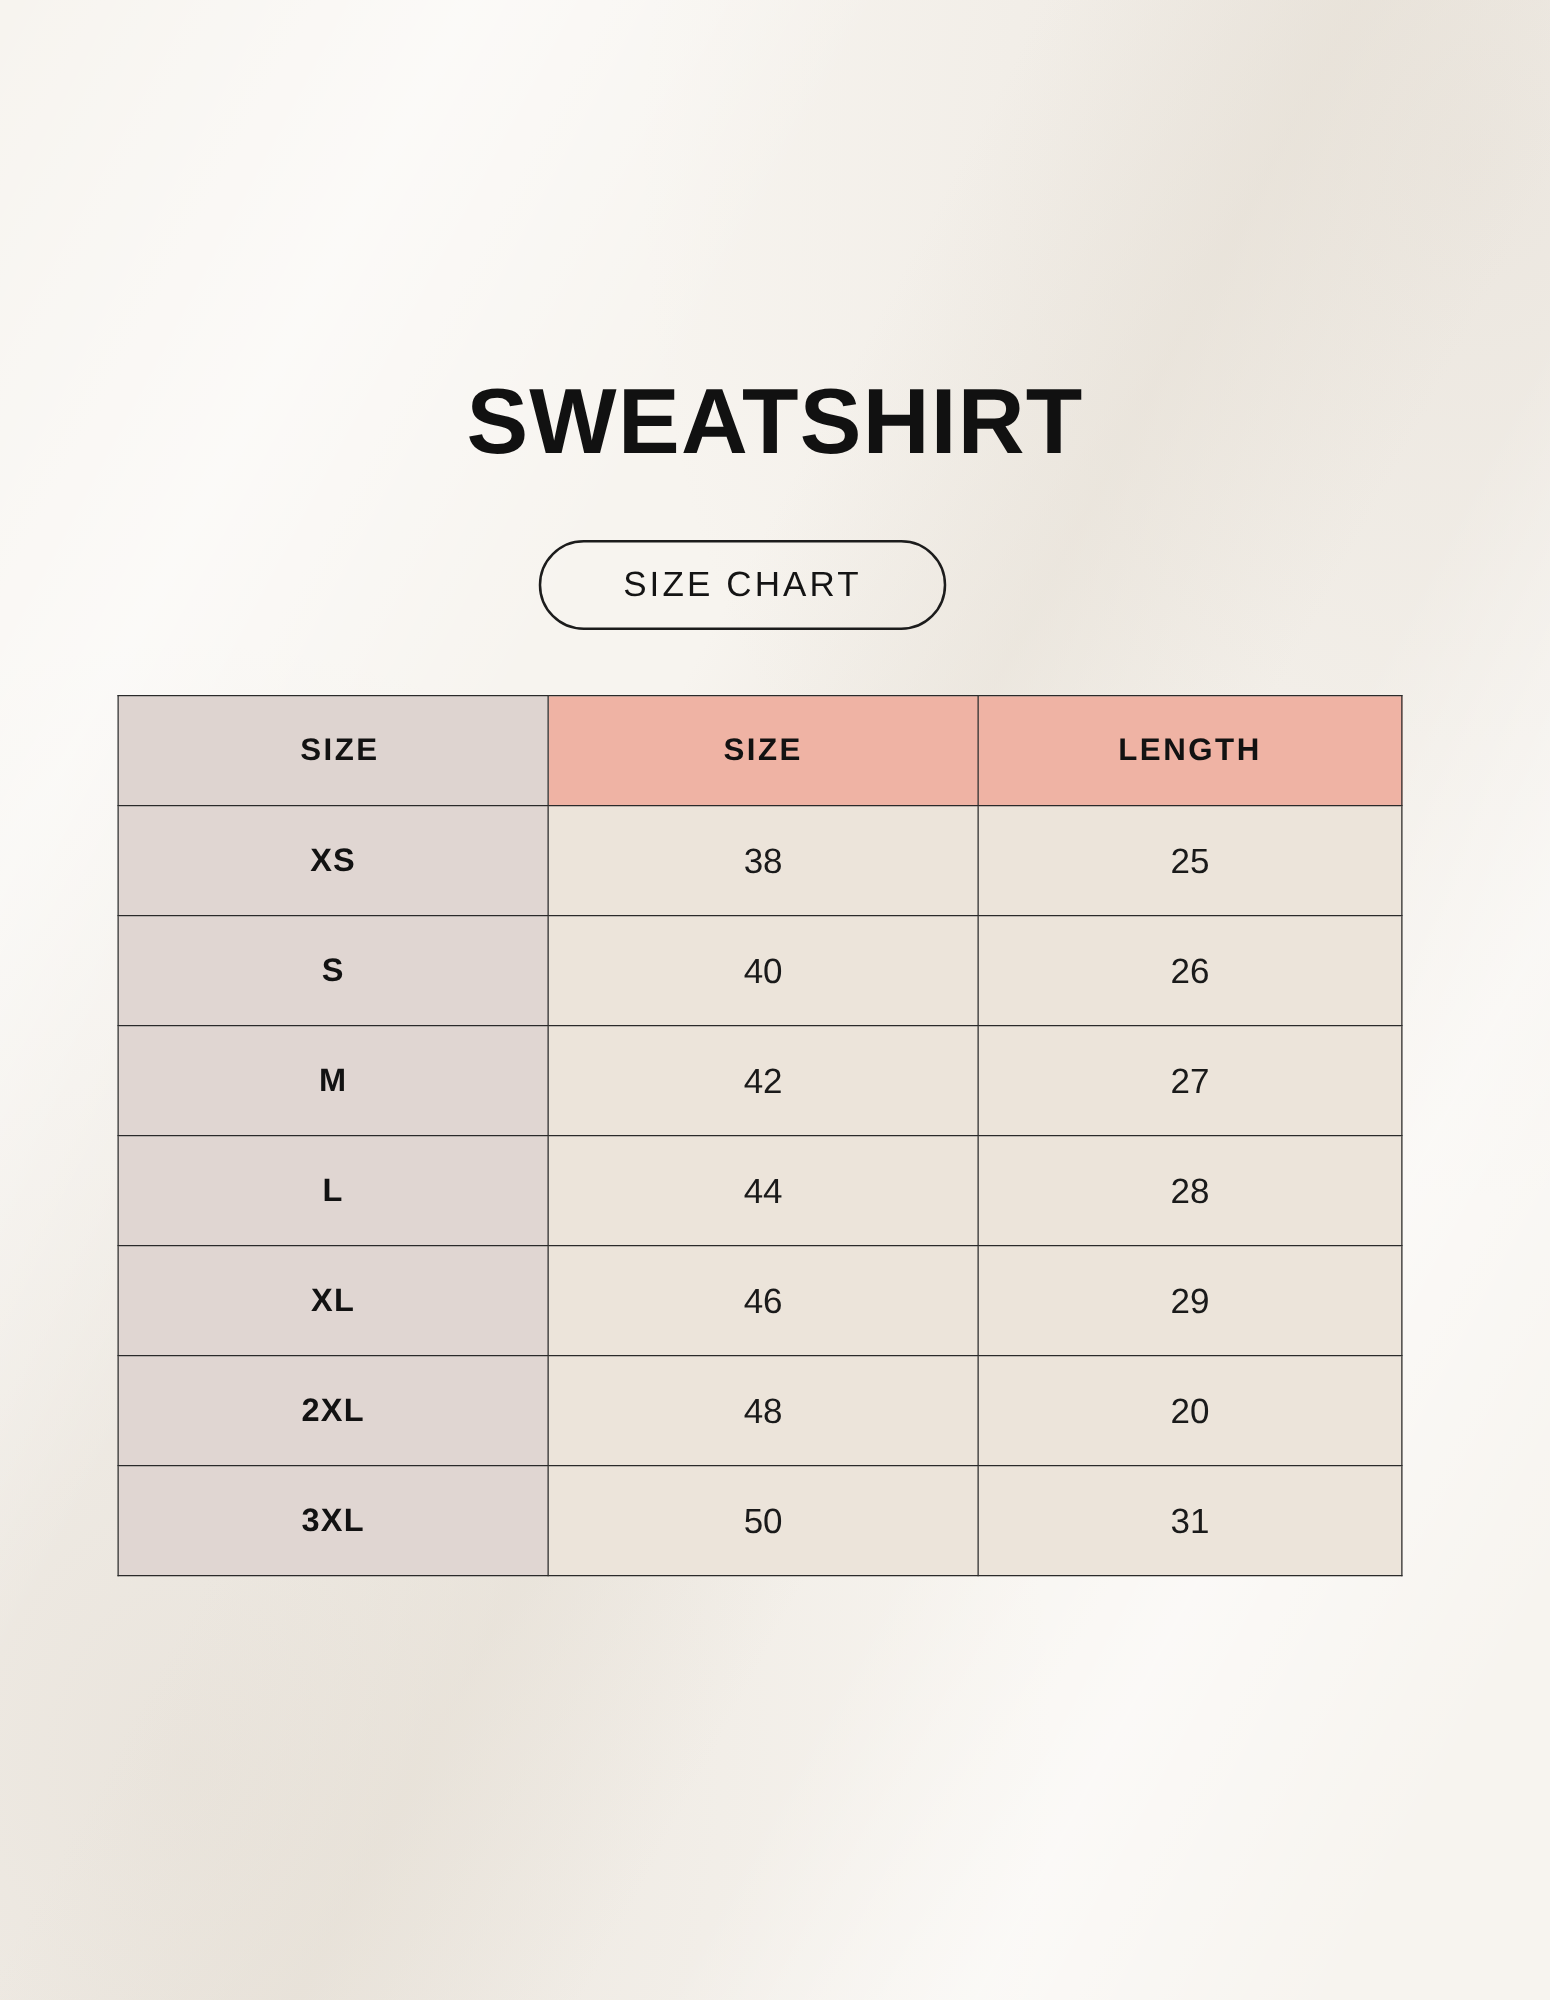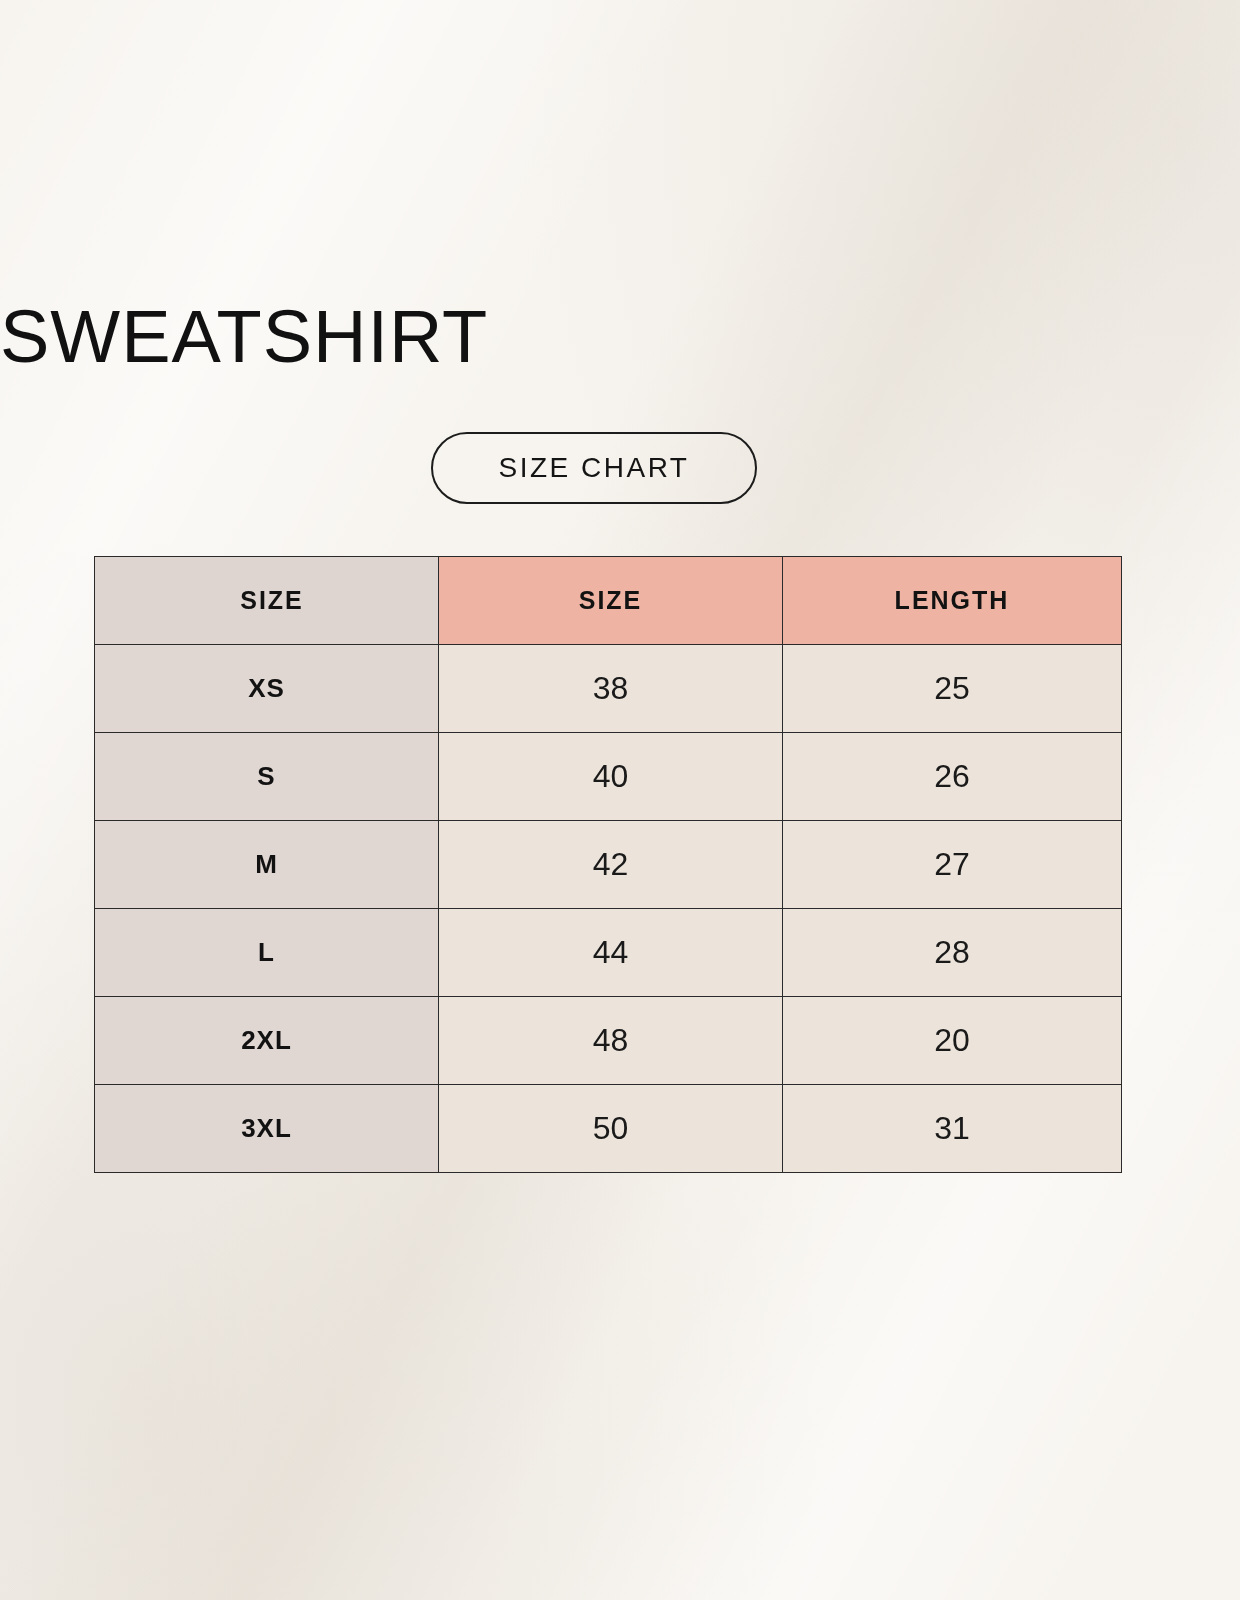--- a/index.html
+++ b/index.html
@@ -29,23 +29,23 @@
   .page {
     position: relative;
     width: 1240px;
     height: 1600px;
   }
   .title {
     position: absolute;
     top: 300px;
     left: 0;
     width: 1240px;
-    text-align: left;
+    text-align: center;
     font-size: 74px;
-    font-weight: 400;
+    font-weight: 700;
     letter-spacing: 1px;
     color: #111111;
     line-height: 1;
   }
   .pill-wrap {
     position: absolute;
     top: 432px;
     left: 0;
     width: 1188px;
     display: flex;
@@ -100,21 +100,21 @@
   }
   td.cell-size {
     background: #e0d6d2;
     font-size: 26px;
     font-weight: bold;
     letter-spacing: 1px;
     color: #121212;
   }
   td.cell-val {
     background: #ece4da;
-    font-size: 32px;
+    font-size: 28px;
     font-weight: 400;
     color: #1a1a1a;
   }
   .footnote {
     position: absolute;
     top: 1240px;
     left: 94px;
     width: 1027px;
     text-align: right;
     font-size: 21px;
@@ -164,20 +164,25 @@
           <td class="cell-size">M</td>
           <td class="cell-val">42</td>
           <td class="cell-val">27</td>
         </tr>
         <tr>
           <td class="cell-size">L</td>
           <td class="cell-val">44</td>
           <td class="cell-val">28</td>
         </tr>
         <tr>
+          <td class="cell-size">XL</td>
+          <td class="cell-val">46</td>
+          <td class="cell-val">29</td>
+        </tr>
+        <tr>
           <td class="cell-size">2XL</td>
           <td class="cell-val">48</td>
           <td class="cell-val">20</td>
         </tr>
         <tr>
           <td class="cell-size">3XL</td>
           <td class="cell-val">50</td>
           <td class="cell-val">31</td>
         </tr>
       </tbody>

